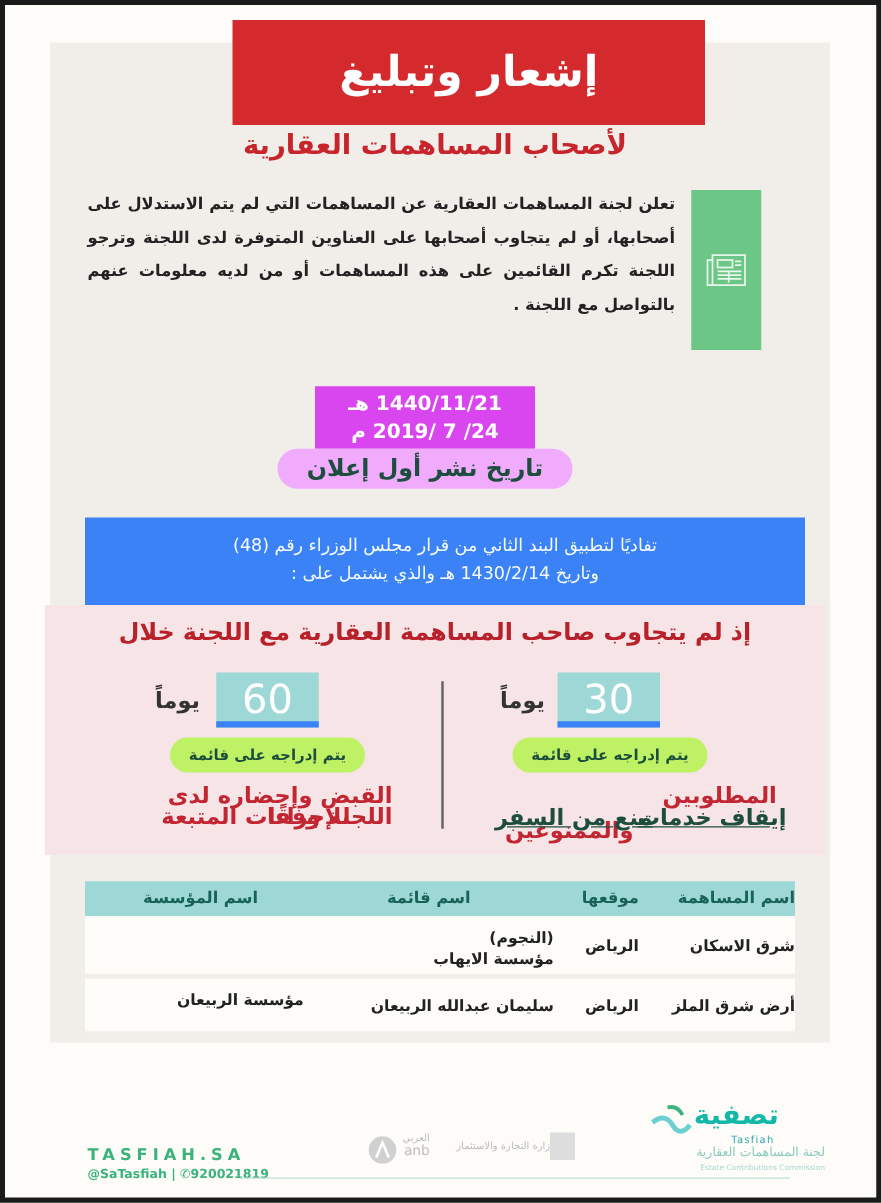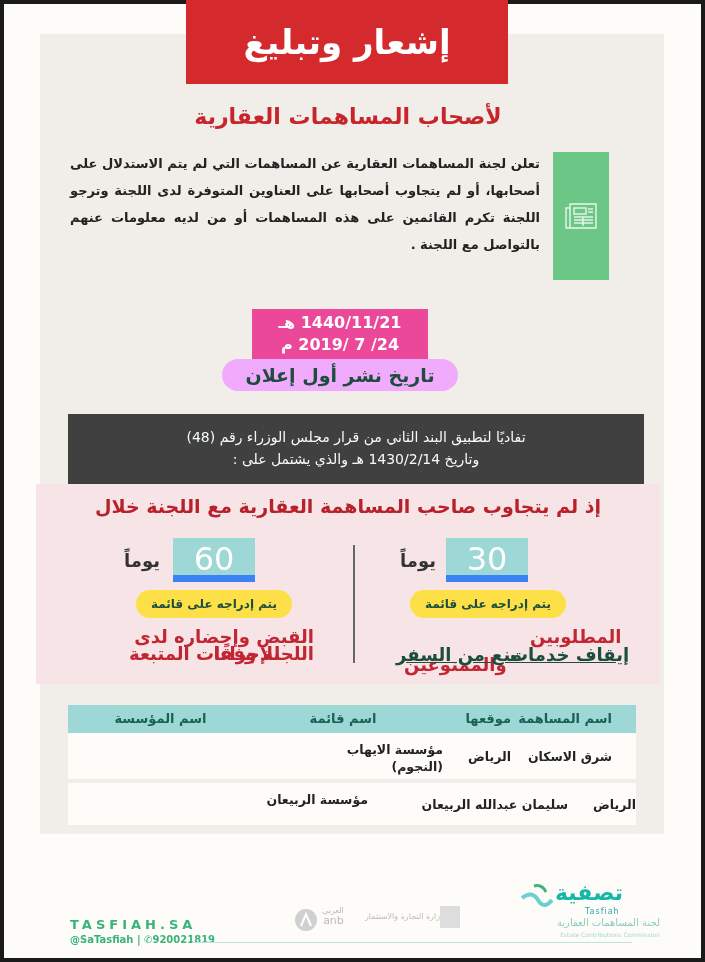--- a/index.html
+++ b/index.html
@@ -7,90 +7,90 @@
   body { font-family: "DejaVu Sans", sans-serif; }
   .page {
     position: absolute; left: 4px; top: 4px; width: 697px; height: 954px;
     background: #fdfcf8;
   }
   .panel {
     position: absolute; left: 36px; top: 30px; width: 624px; height: 800px;
     background: #f1eeea;
   }
   .title-banner {
-    position: absolute; left: 186px; top: 0; width: 322px; height: 84px;
+    position: absolute; left: 186px; top: 16px; width: 378px; height: 84px;
     background: #d42a2e; color: #fff; text-align: center;
     font-size: 34px; font-weight: bold; line-height: 84px; direction: rtl;
   }
   .subtitle {
     position: absolute; left: 36px; width: 624px; top: 104px; text-align: center;
     color: #c7252b; font-size: 22px; font-weight: bold; direction: rtl;
   }
   .intro-icon-box {
     position: absolute; left: 553px; top: 152px; width: 56px; height: 128px;
     background: #6cc685; display: flex; align-items: center; justify-content: center;
   }
   .intro-text {
     position: absolute; left: 70px; top: 150px; width: 470px;
     direction: rtl; text-align: justify; color: #222;
     font-size: 13px; font-weight: bold; line-height: 27px;
   }
   .date-box {
     position: absolute; left: 252px; top: 309px; width: 176px; height: 50px;
-    background: #ec4899; color: #fff; direction: rtl;
+    background: #d946ef; color: #fff; direction: rtl;
     font-size: 16px; font-weight: bold; text-align: center; line-height: 22px;
     padding-top: 3px;
   }
   .date-label {
     position: absolute; left: 222px; top: 359px; width: 236px; height: 32px;
     background: #f0abfc; border-radius: 16px; text-align: center;
     font-size: 19px; font-weight: bold; color: #1d4d3c; line-height: 32px; direction: rtl;
   }
   .teal-band {
     position: absolute; left: 68px; top: 414px; width: 576px; height: 70px;
-    background: #404040; color: #f5fbfb; text-align: center; direction: rtl;
+    background: #3b82f6; color: #f5fbfb; text-align: center; direction: rtl;
     font-size: 14px; line-height: 22px; padding-top: 12px;
   }
   .pink-area {
     position: absolute; left: 36px; top: 484px; width: 624px; height: 200px;
     background: #f6e4e6;
   }
   .pink-heading {
     position: absolute; left: 36px; width: 624px; top: 495px; text-align: center;
     color: #b8202a; font-size: 19px; font-weight: bold; direction: rtl;
   }
   .days-box {
     position: absolute; width: 82px; height: 44px; background: #9dd7d6;
     color: #fff; font-size: 32px; text-align: center; line-height: 42px;
-    border-bottom: 7px solid #3b82f6;
+    border-bottom: 5px solid #3b82f6;
   }
   .days-unit { position: absolute; font-size: 18px; color: #333; font-weight: bold; }
   .pill {
-    position: absolute; height: 28px; background: #fde047; border-radius: 14px;
+    position: absolute; height: 28px; background: #bef264; border-radius: 14px;
     text-align: center; font-size: 12px; font-weight: bold; color: #1d4d3c;
     line-height: 28px; direction: rtl;
   }
   .divider {
     position: absolute; left: 353px; top: 545px; width: 2px; height: 118px; background: #666;
   }
   .red-text { color: #c12632; }
   .dark-text { color: #1d4d3c; text-decoration: underline; }
   .cell-txt { position: absolute; direction: rtl; font-size: 18px; font-weight: bold; line-height: 17px; }
   .table {
     position: absolute; left: 68px; top: 705px; width: 568px;
   }
   .thead {
     height: 28px; background: #9dd7d6; display: flex; direction: rtl;
     color: #186257; font-size: 13px; font-weight: bold; line-height: 28px;
   }
   .trow {
     display: flex; direction: rtl; background: #fdfcf8; border-bottom: 4px solid #f1eeea;
     color: #222; font-size: 12.5px; font-weight: bold;
   }
-  .c1 { width: 125px; padding-right: 24px; }
+  .c1 { width: 125px; padding-right: 0; }
   .c2 { width: 68px; }
   .c3 { width: 200px; }
   .c4 { width: 175px; padding-left: 10px; }
   .trow .c1, .trow .c2, .trow .c3 { display: flex; align-items: center; }
   .trow .c4 { padding-top: 8px; line-height: 17px; }
   .footer-brand { position: absolute; left: 70px; top: 917px; color: #39b37a; font-size: 13px; font-weight: bold; letter-spacing: 4px; }
   .footer-contact { position: absolute; left: 70px; top: 934px; color: #39b37a; font-size: 10px; font-weight: bold; }
   .footer-line { position: absolute; left: 192px; top: 942px; width: 440px; height: 1px; background: #bfe0de; }
   .logo-main { position: absolute; left: 555px; top: 880px; color: #14b8a6; font-size: 22px; font-weight: bold; direction: rtl; }
   .logo-sub { position: absolute; left: 585px; top: 907px; color: #2fa7b0; font-size: 8px; letter-spacing: 1px; }
@@ -159,25 +159,26 @@
   <div class="thead">
     <div class="c1">اسم المساهمة</div>
     <div class="c2">موقعها</div>
     <div class="c3" style="text-align:center;">اسم قائمة</div>
     <div class="c4" style="text-align:center;">اسم المؤسسة</div>
   </div>
   <div class="trow" style="height:50px;">
     <div class="c1">شرق الاسكان</div>
     <div class="c2">الرياض</div>
     <div class="c4">
+      <div>(النجوم)</div>
       <div>مؤسسة الايهاب</div>
-      <div>(النجوم)</div>
     </div>
   </div>
   <div class="trow" style="height:46px;">
+    <div class="c1">أرض شرق الملز</div>
     <div class="c2">الرياض</div>
     <div class="c3">سليمان عبدالله الربيعان</div>
     <div class="c4">
       <div>مؤسسة الربيعان</div>
     </div>
   </div>
 </div>
 
 <div class="footer-brand">TASFIAH.SA</div>
 <div class="footer-contact">@SaTasfiah | ✆920021819</div>

